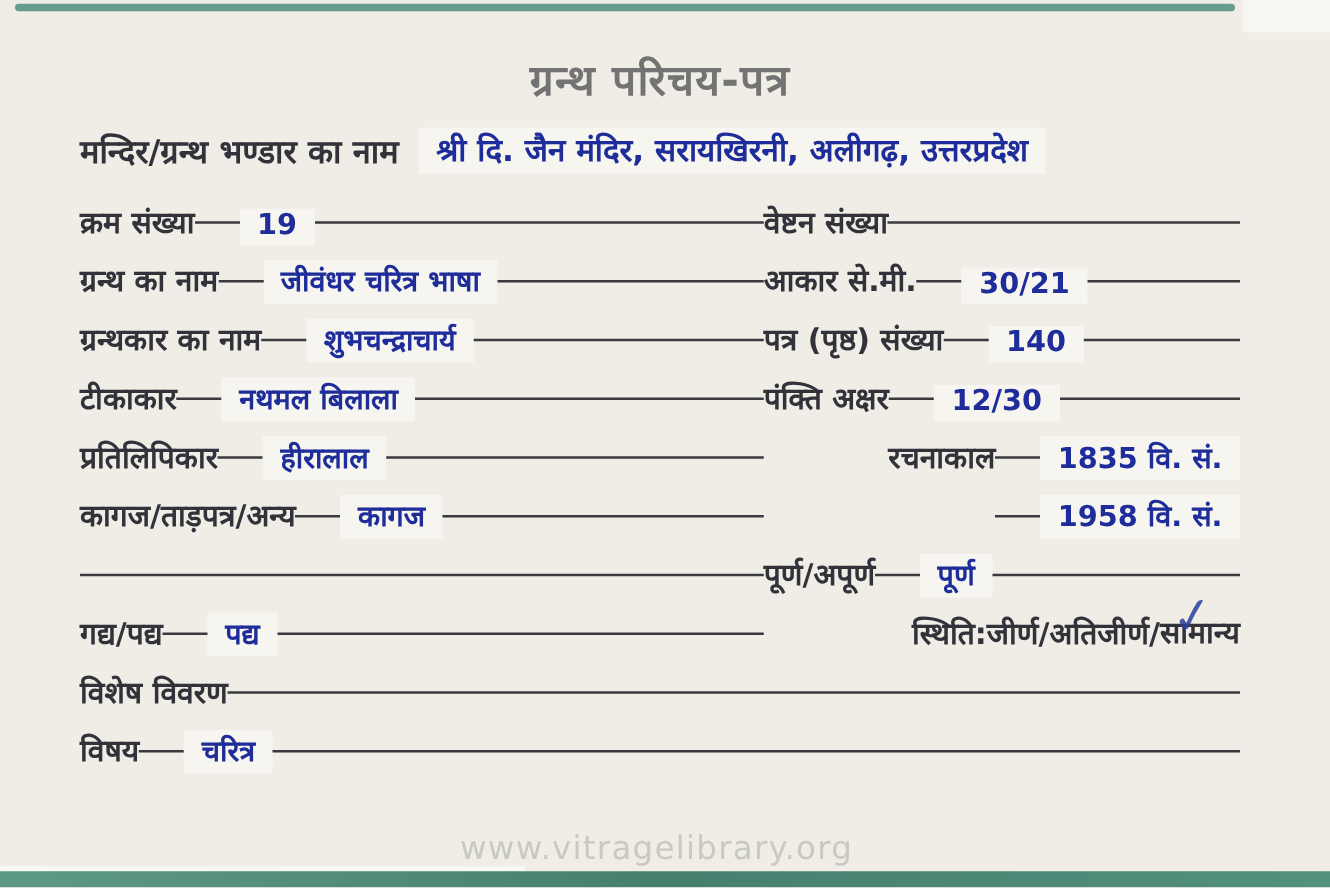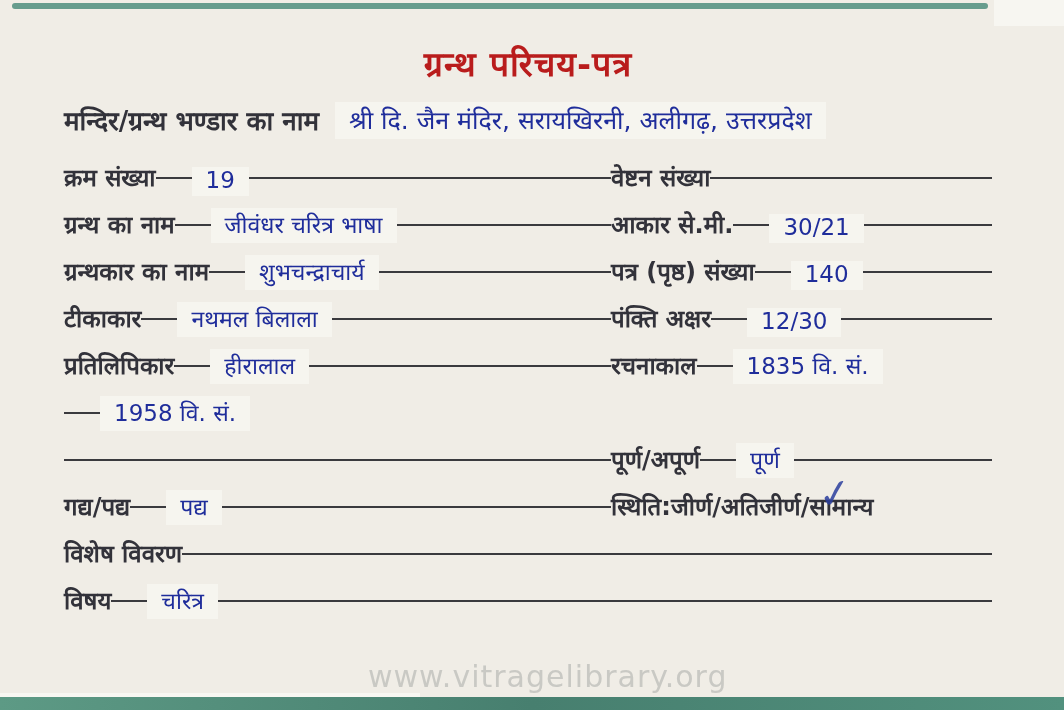--- a/index.html
+++ b/index.html
@@ -29,57 +29,57 @@
   }
   .edge-bottom-light {
     position:absolute; bottom:13px; left:0; width:420px; height:4px;
     background:#f8f7f2;
   }
   .content {
     position:absolute; top:36px; left:64px; right:72px;
   }
   .title {
     text-align:center; font-size:34px; font-weight:700;
-    color:#b91c1c; letter-spacing:1px; margin:4px 0 16px;
+    color:#737373; letter-spacing:1px; margin:4px 0 16px;
   }
   .header-row {
     display:flex; align-items:flex-start; margin:0 0 8px;
   }
   .header-row .lbl { font-size:26px;text-align:center; }
   .header-row .val { margin-left:16px; font-size:25px; }
   .row2 {
     display:grid; grid-template-columns:547px 1fr;
   }
   .cell, .rowfull {
-    display:flex; align-items:flex-end; height:47px; min-width:0;
+    display:flex; align-items:flex-end; height:47px; min-width:0;justify-content:flex-end;
   }
   .lbl {
     font-size:24px; font-weight:600; color:#32323a;
     white-space:nowrap; padding-bottom:3px;
   }
   .val {
-    font-size:23px; font-weight:400; color:#1f2d9b;
+    font-size:23px; font-weight:700; color:#1f2d9b;
     white-space:nowrap; padding:0 14px 3px;
     background:#f6f5ef;
   }
   .rule {
     border-bottom:2px solid #2a2a30; margin-bottom:17px; opacity:.92;
   }
   .rule.short { width:36px; flex:0 0 auto; }
   .rule.fill  { flex:1 1 aupx; flex-grow:1; min-width:8px; }
   .marked { position:relative; display:inline-block;font-family:Liberation Mono, monospace; }
   .check-mark {
     position:absolute; left:18%; top:-16px;
     font-size:46px; line-height:1; font-weight:700;
     color:#2b3f9e; transform:rotate(-8deg); opacity:.85;
     pointer-events:none;
   }
   .watermark {
     position:absolute; left:368px; bottom:16px;
-    font-size:30px; color:#c9c9c4; letter-spacing:1px;
+    font-size:26px; color:#c9c9c4; letter-spacing:1px;
   }
 </style>
 </head>
 <body>
 
 <div class="paper">
   <div class="edge-top"></div>
   <div class="edge-corner"></div>
   <div class="edge-bottom-light"></div>
   <div class="edge-bottom"></div>
@@ -160,20 +160,26 @@
       </div>
       <div class="cell">
         <span class="lbl">रचनाकाल</span>
         <span class="rule short"></span>
         <span class="val">1835 वि. सं.</span>
       </div>
     </div>
 
     <div class="row2">
       <div class="cell">
+        <span class="lbl">कागज/ताड़पत्र/अन्य</span>
+        <span class="rule short"></span>
+        <span class="val">कागज</span>
+        <span class="rule fill"></span>
+      </div>
+      <div class="cell">
         <span class="rule short"></span>
         <span class="val">1958 वि. सं.</span>
       </div>
     </div>
 
     <div class="row2">
       <div class="cell">
         <span class="rule short"></span>
         <span class="rule fill"></span>
       </div>

